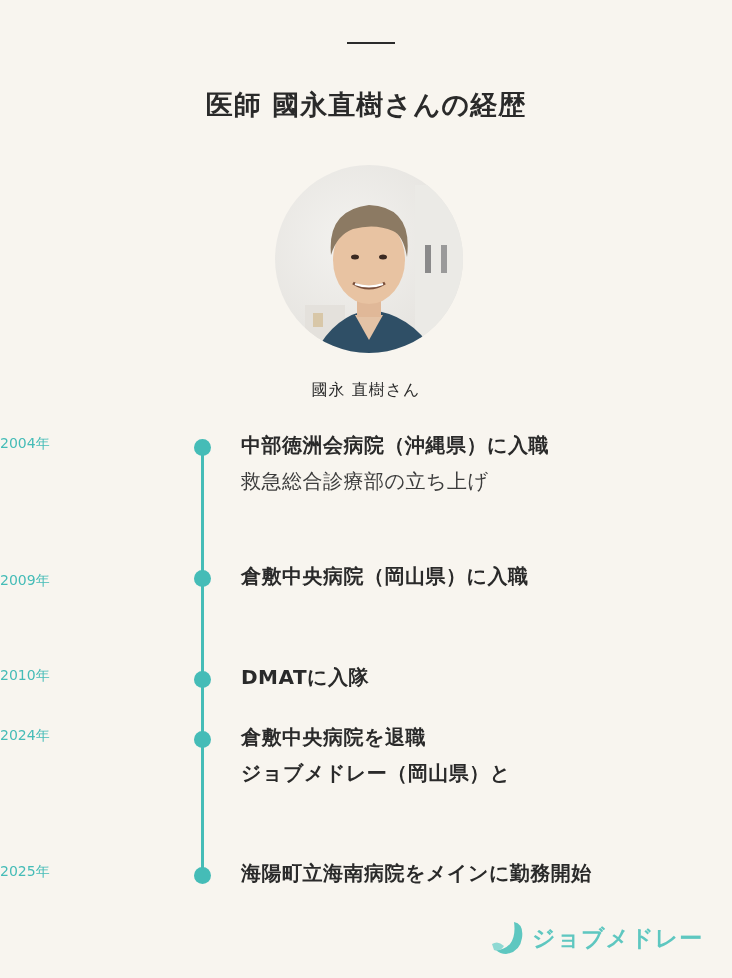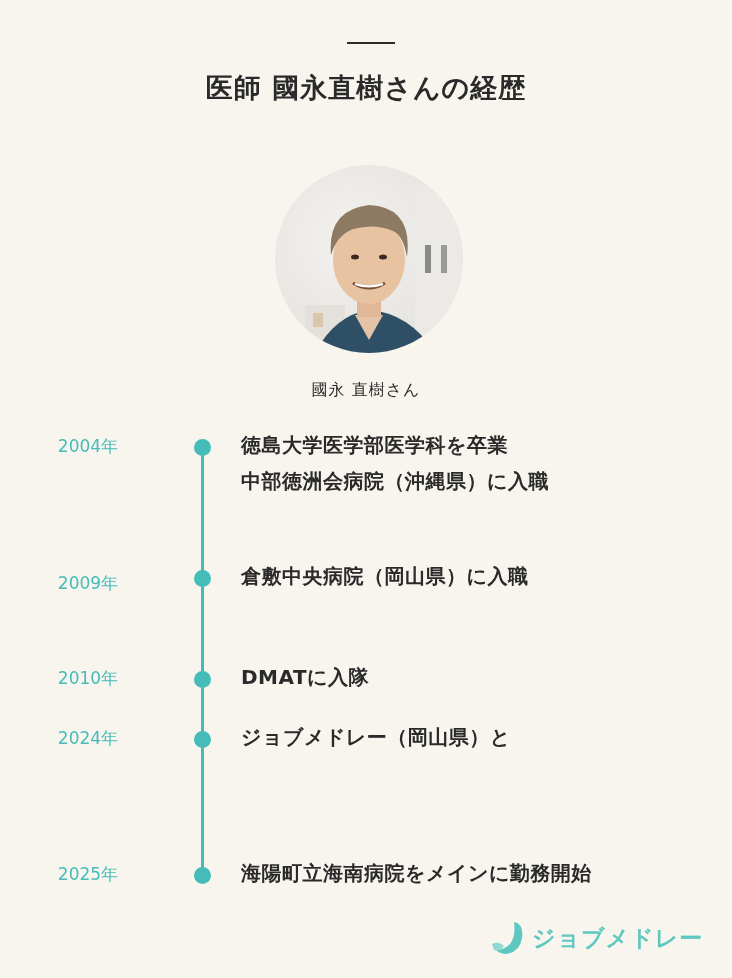--- a/index.html
+++ b/index.html
@@ -29,22 +29,22 @@
       position: absolute; left: 0; right: 0; top: 380px;
       text-align: center; font-size: 16px; font-weight: normal; letter-spacing: 1px;
       color: #2b2b2b;
     }
     .timeline-line {
       position: absolute; left: 201px; top: 447px; width: 3px; height: 428px;
       background: #45bcb7;
     }
     .entry { position: absolute; left: 0; right: 0; }
     .year {
-      position: absolute; width: 176px; text-align: center; left: 0;
-      font-size: 17px; color: #45bcb7; font-weight: 500;
+      position: absolute; width: 176px; text-align: left; left: 0;
+      font-size: 14px; color: #45bcb7; font-weight: 500;
     }
     .dot {
       position: absolute; left: 194px; width: 17px; height: 17px; border-radius: 50%;
       background: #45bcb7;
     }
     .lines { position: absolute; left: 241px; }
     .line { font-size: 20px; line-height: 36px; white-space: nowrap; letter-spacing: 0.5px; }
     .line.bold { font-weight: bold; color: #2a2a2a; }
     .line.normal { font-weight: normal; color: #3c3c3c; }
     .logo {
@@ -52,21 +52,21 @@
     }
     .logo-mark { width: 42px; height: 36px; }
     .logo-text {
       font-size: 23px; font-weight: bold; color: #5ec7c0; letter-spacing: 1px;
     }
   </style>
 </head>
 <body>
 
 <div class="top-rule"></div>
-<h1 class="page-title" style="margin:0">医師 國永直樹さんの経歴</h1>
+<h1 class="page-title" style="margin:17px">医師 國永直樹さんの経歴</h1>
 
 <div class="avatar">
   <svg viewBox="0 0 188 188">
     <rect x="140" y="20" width="48" height="168" fill="#ebeae6"></rect>
     <rect x="150" y="80" width="6" height="28" fill="#8a8a8a"></rect>
     <rect x="166" y="80" width="6" height="28" fill="#9a9a9a"></rect>
     <rect x="30" y="140" width="40" height="48" fill="#e4e1dc"></rect>
     <rect x="38" y="148" width="10" height="14" fill="#d8c7a8"></rect>
     <path d="M40 188 Q60 150 94 145 Q135 148 160 188 Z" fill="#2f4f66"></path>
     <path d="M80 150 L94 175 L108 150 Z" fill="#e4c3a6"></path>
@@ -81,22 +81,22 @@
 </div>
 
 <div class="person-name">國永 直樹さん</div>
 
 <div class="timeline-line"></div>
 
 <div class="entry" style="top:433px">
   <div class="year" style="top:2px">2004年</div>
   <div class="dot" style="top:6px"></div>
   <div class="lines" style="top:-6px">
-    <div class="line bold">徳島大学医学部医学科を卒業</div>
     <div class="line bold">中部徳洲会病院（沖縄県）に入職</div>
+    <div class="line normal">救急総合診療部の立ち上げ</div>
   </div>
 </div>
 
 <div class="entry" style="top:564px">
   <div class="year" style="top:8px">2009年</div>
   <div class="dot" style="top:6px"></div>
   <div class="lines" style="top:-6px">
     <div class="line bold">倉敷中央病院（岡山県）に入職</div>
   </div>
 </div>
@@ -106,20 +106,21 @@
   <div class="dot" style="top:6px"></div>
   <div class="lines" style="top:-6px">
     <div class="line bold">DMATに入隊</div>
   </div>
 </div>
 
 <div class="entry" style="top:725px">
   <div class="year" style="top:2px">2024年</div>
   <div class="dot" style="top:6px"></div>
   <div class="lines" style="top:-6px">
+    <div class="line bold">倉敷中央病院を退職</div>
     <div class="line bold">ジョブメドレー（岡山県）と</div>
   </div>
 </div>
 
 <div class="entry" style="top:861px">
   <div class="year" style="top:2px">2025年</div>
   <div class="dot" style="top:6px"></div>
   <div class="lines" style="top:-6px">
     <div class="line bold">海陽町立海南病院をメインに勤務開始</div>
   </div>

